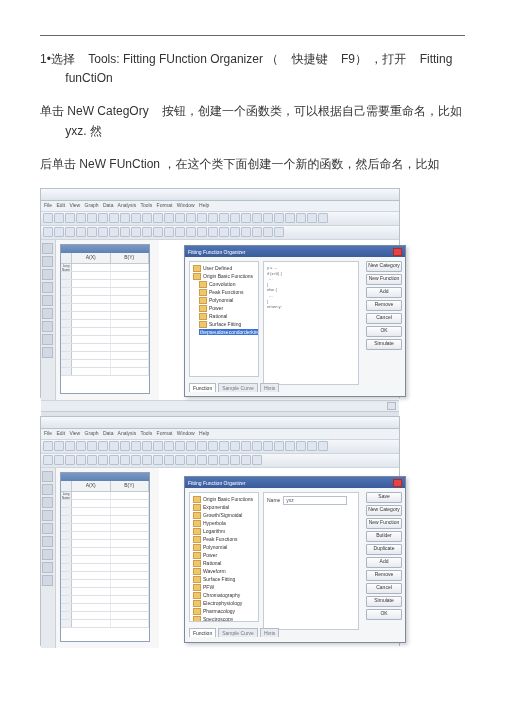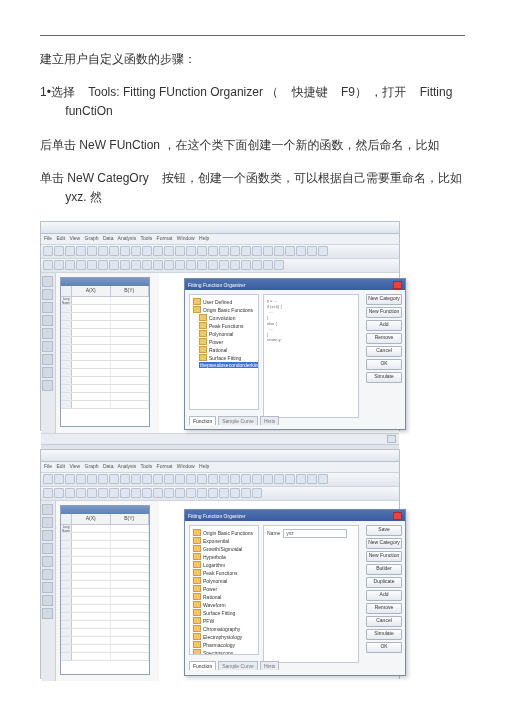--- a/index.html
+++ b/index.html
@@ -163,47 +163,44 @@
     display:inline-block; width:60px; height:7px; border:1px solid #b7bfcc;
     background:#fff; font-size:5px; padding-left:2px; color:#555;
   }
 </style>
 </head>
 <body>
 
 <div class="page">
   <hr class="hr-top">
 
-  <p class="para">
-    <span>建立用户自定义函数的步骤：</span>
-  </p>
 
   <p class="para">
     <span>1•选择</span><span class="sp-med"></span>
     <span>Tools: Fitting FUnction Organizer</span>
     <span>（</span><span class="sp-med"></span>
     <span>快捷键</span><span class="sp-med"></span>
     <span>F9）</span>
     <span>，打开</span><span class="sp-med"></span>
     <span>Fitting</span><span class="sp-big"></span>
     <span>funCtiOn</span>
   </p>
 
   <p class="para">
-    <span>后单击</span>
-    <span>NeW FUnCtion</span>
-    <span>，在这个类下面创建一个新的函数，然后命名，比如</span>
-  </p>
-
-  <p class="para">
     <span>单击</span>
     <span>NeW CategOry</span><span class="sp-med"></span>
     <span>按钮，创建一个函数类，可以根据自己需要重命名，比如</span><span class="sp-big"></span>
     <span>yxz.</span>
     <span>然</span>
+  </p>
+
+  <p class="para">
+    <span>后单击</span>
+    <span>NeW FUnCtion</span>
+    <span>，在这个类下面创建一个新的函数，然后命名，比如</span>
   </p>
 
 
   <div class="shot" style="height:210px;">
     <div class="titlebar"></div>
     <div class="menubar">
       <span>File</span>
       <span>Edit</span>
       <span>View</span>
       <span>Graph</span>

